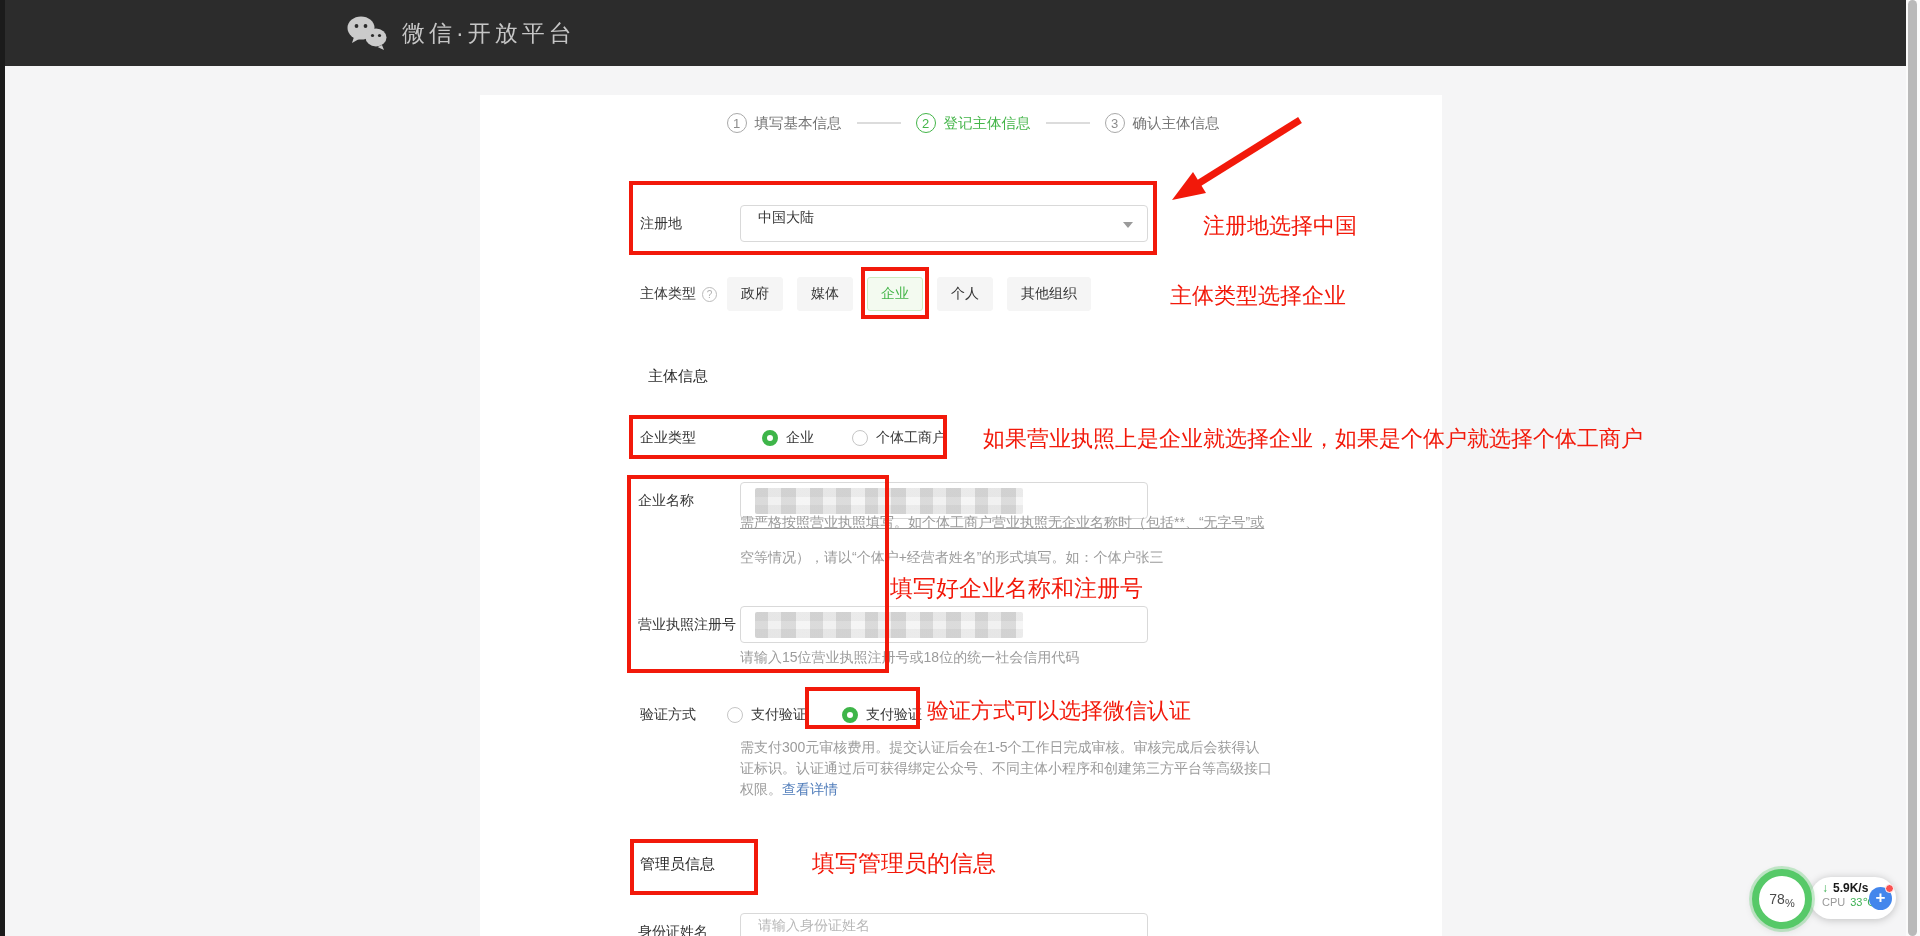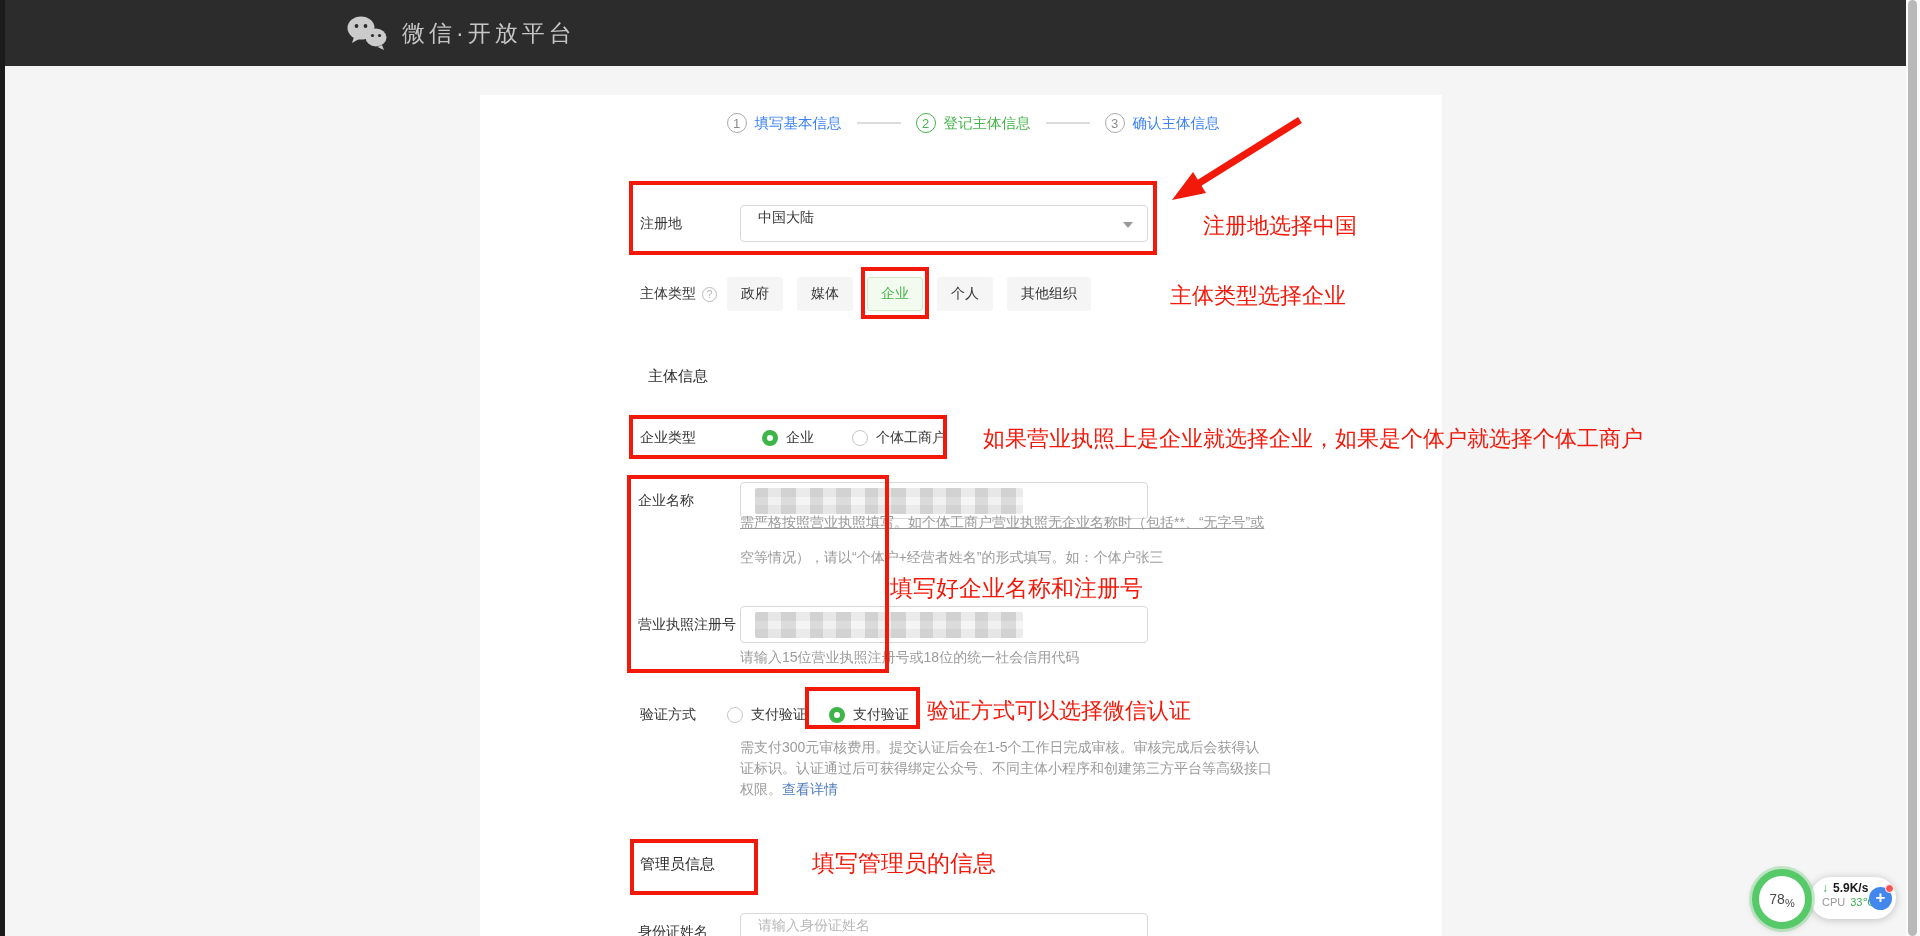--- a/index.html
+++ b/index.html
@@ -16,21 +16,21 @@
   .scrollbar { position:absolute; right:0; top:0; width:14px; height:936px; background:#fbfbfb; z-index:30; }
   .scroll-thumb { position:absolute; left:2px; top:0; width:9px; height:936px; background:#b9b9b9; border-radius:5px; }
 
   
   .card { position:absolute; left:480px; top:95px; width:962px; height:841px; background:#ffffff; overflow:visible; }
 
   
   .stepper { position:absolute; left:0; top:18px; width:100%; display:flex; justify-content:center; transform:translateX(12px); align-items:center; }
   .step { display:flex; align-items:center; }
   .step-circle { width:20px; height:20px; border-radius:50%; border:1px solid #a9a9a9; color:#8c8c8c; font-size:13px; line-height:19px; text-align:center; }
-  .step-label { margin-left:8px; font-size:14.5px; color:#3b82f6; }
+  .step-label { margin-left:8px; font-size:14.5px; color:#737373; }
   .step.active .step-circle { border-color:#44b549; color:#44b549; }
   .step.active .step-label { color:#44b549; }
   .step-dash { width:44px; height:2px; background:#dcdcdc; margin:0 15px; }
 
   
   .flabel { position:absolute; font-size:14px; color:#353535; display:flex; align-items:center; }
   .fbox { position:absolute; width:408px; height:37px; border:1px solid #d9d9d9; border-radius:4px; background:#fff; display:flex; align-items:center; padding:0 14px 11px 17px; font-size:14px; color:#353535; }
   .caret { position:absolute; right:14px; top:16px; width:0; height:0; border-left:5px solid transparent; border-right:5px solid transparent; border-top:6px solid #9a9a9a; }
   .helper { position:absolute; font-size:14px; color:#9b9b9b; line-height:21px; white-space:nowrap; }
   .section-title { position:absolute; font-size:15px; color:#2b2b2b; font-weight:500; }
@@ -167,21 +167,21 @@
   <div class="ann" style="left:410px; top:478px; font-size:23px;">填写好企业名称和注册号</div>
 
   <div class="flabel" style="left:158px; top:511px; height:37px;">营业执照注册号</div>
   <div class="fbox" style="left:260px; top:511px;">
     <span class="blurval"></span>
   </div>
   <div class="helper" style="left:260px; top:552px;">请输入15位营业执照注册号或18位的统一社会信用代码</div>
   <div class="redbox" style="left:147px; top:380px; width:262px; height:198px;"></div>
 
   <div class="flabel" style="left:160px; top:603px; height:34px;">验证方式</div>
-  <div class="btnrow" style="left:247px; top:603px; height:34px; gap:22px;">
+  <div class="btnrow" style="left:247px; top:603px; height:34px; gap:35px;">
     <div class="radio-item">
       <span class="radio"></span>
       <span>支付验证</span>
     </div>
     <div class="radio-item">
       <span class="radio on"></span>
       <span>支付验证</span>
     </div>
   </div>
   <div class="redbox" style="left:325px; top:592px; width:115px; height:42px;"></div>

